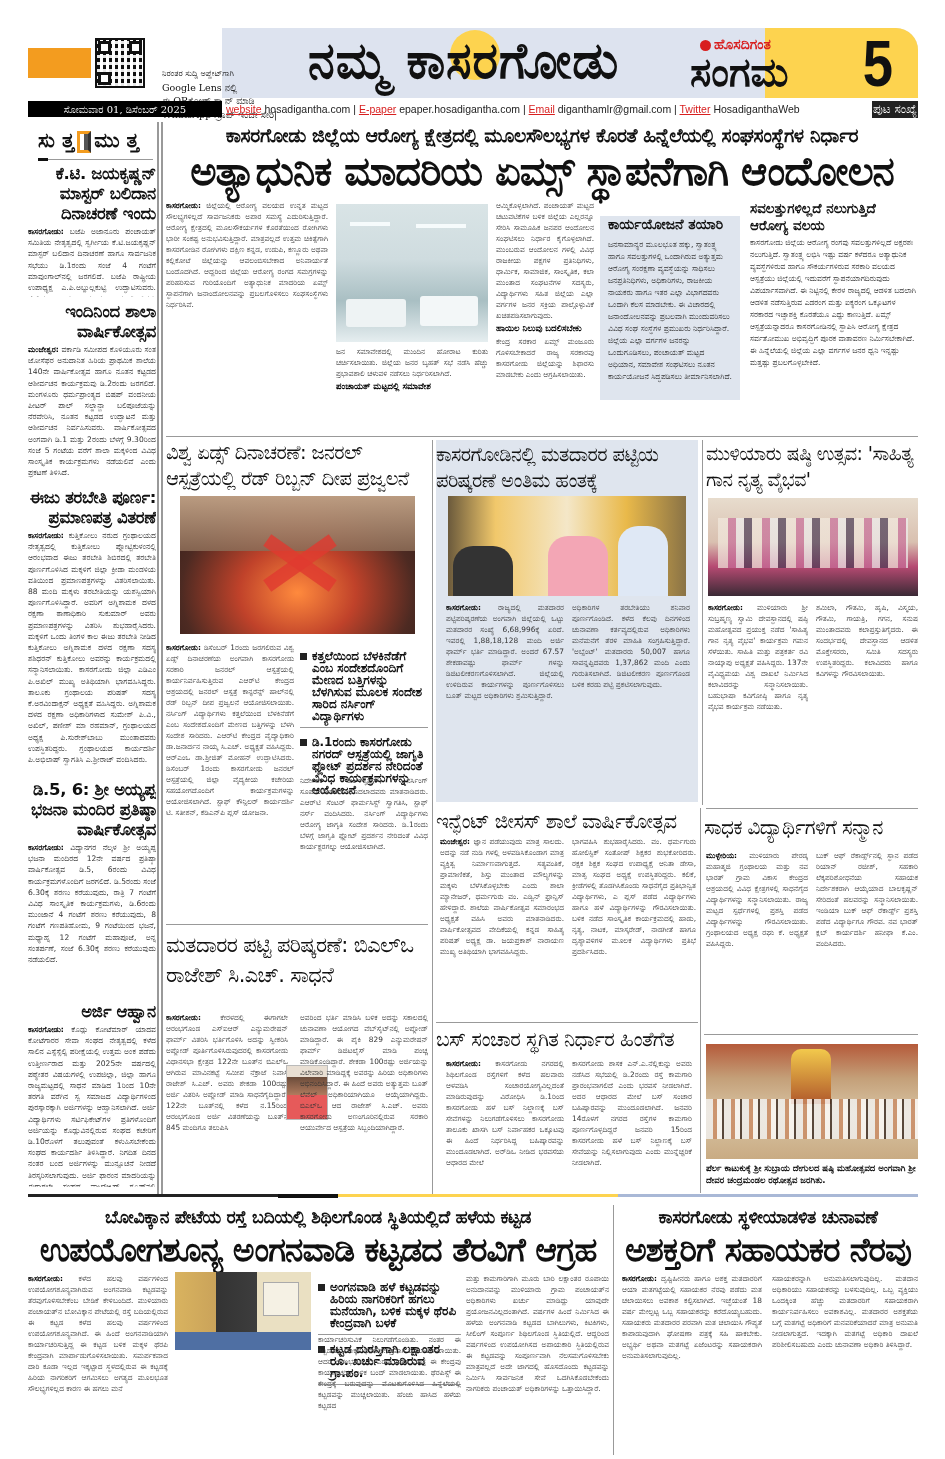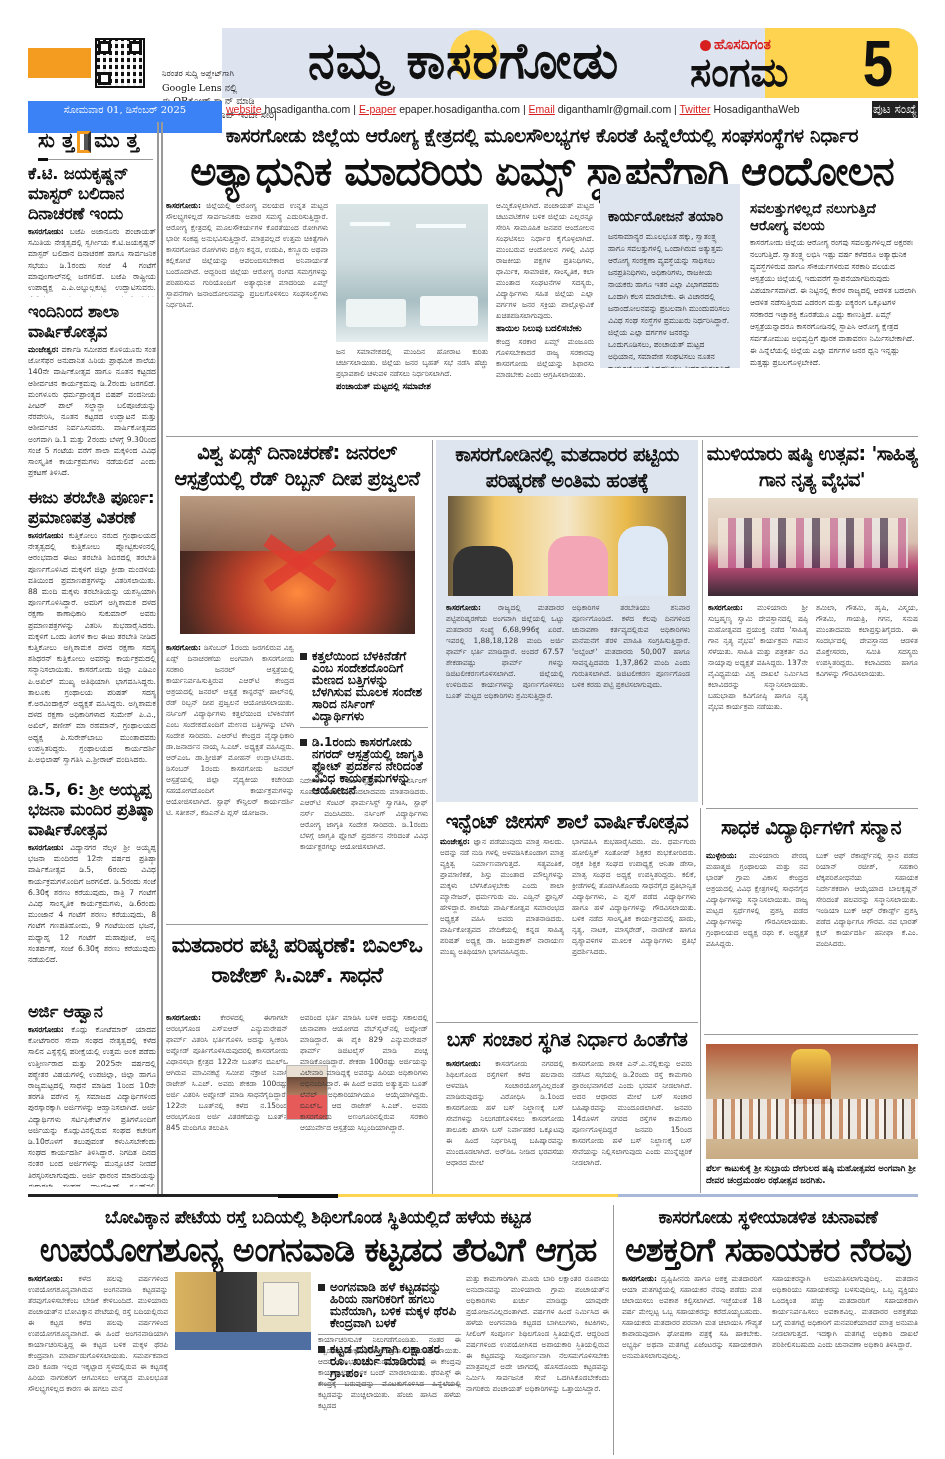--- a/index.html
+++ b/index.html
@@ -16,46 +16,46 @@
   .qr-text { left: 162px; top: 38px; font-family: "DejaVu Serif", serif; font-size: 9.5px; line-height: 13.5px; width: 140px; }
   .qr-text .l0 { font-size: 8px; margin-top: 29px; }
   .mast-bg { left: 222px; top: 28px; width: 696px; height: 70px; background: #dde3ef; border-top-right-radius: 22px; }
   .mast-yellow { left: 765px; top: 28px; width: 153px; height: 70px; background: #fdd34f; border-top-right-radius: 22px; }
   .mast-sun { left: 450px; top: 30px; width: 50px; height: 50px; border-radius: 50%; background: #fdd34f; }
   .mast-title { left: 308px; top: 32px; font-family: "DejaVu Serif", serif; font-weight: 900; font-size: 48px; letter-spacing: 1px; color: #111; white-space: nowrap; transform: scaleY(1.05); }
   .hosa { left: 700px; top: 36px; font-size: 14px; font-weight: bold; color: #d81f1f; white-space: nowrap; }
   .hosa-dot { display:inline-block; width:11px; height:11px; border-radius:50%; background:#d81f1f; margin-right:3px; vertical-align:middle; }
   .sangama { left: 690px; top: 48px; font-size: 40px; font-weight: 900; font-family: "DejaVu Serif", serif; white-space: nowrap; }
   .page-no { left: 860px; top: 30px; font-size: 64px; font-weight: 900; font-family: "Liberation Sans", sans-serif; line-height: 68px; transform: scaleX(.85); }
-  .dateline { left: 28px; top: 101px; width: 194px; height: 32px; background: #3b82f6; color: #fff; font-size: 10px; font-family:"DejaVu Serif", serif; text-align: center; line-height: 17px; }
+  .dateline { left: 28px; top: 101px; width: 194px; height: 16px; background: #000000; color: #fff; font-size: 10px; font-family:"DejaVu Serif", serif; text-align: center; line-height: 17px; }
   .infoline { left: 222px; top: 101px; width: 650px; height: 17px; font-size: 10.5px; line-height: 17px; white-space: nowrap; font-family: "Liberation Sans", sans-serif; color:#222; padding-left:4px; }
   .infoline .red { color: #d81f1f; text-decoration: underline; }
   .pagetag { left: 872px; top: 101px; width: 46px; height: 17px; background: #222; color:#fff; font-size: 12px; line-height: 17px; text-align:center; }
 
   
   .vrule { width: 2px; background: #999; }
   .hrule { height: 1px; background: #999; }
 
   
   .lc { left: 28px; width: 128px; }
   .sutta { left: 38px; top: 128px; font-size: 20px; font-weight: bold; white-space: nowrap; }
   .sutta .door { display:inline-block; width:14px; height:22px; border:3px solid #f39c1f; border-right-color:#333; vertical-align: middle; margin: 0 3px; background: linear-gradient(90deg,#fff 0 50%,#555 50% 100%); }
-  .lhead { font-weight: 900; font-size: 16.5px; line-height: 20px; font-family: "DejaVu Sans", sans-serif; letter-spacing: -0.3px; }
+  .lhead { font-weight: 900; font-size: 16.5px; line-height: 20px; font-family: "DejaVu Sans", sans-serif; letter-spacing: -0.3px; text-align: right; }
   .lbody { font-size: 7.6px; line-height: 11.2px; color: #333; text-align: justify; margin-top: 2px; }
   .lbody b { color: #000; }
 
   
   .kicker { font-weight: bold; font-size: 18px; white-space: nowrap; text-align: center; letter-spacing: -0.4px; }
   .bighead { font-weight: 900; font-size: 42px; white-space: nowrap; text-align: center; letter-spacing: -1px; font-family: "DejaVu Serif", serif; }
   .body { font-size: 7.4px; line-height: 11px; color: #333; text-align: justify; }
   .body b { color: #000; }
   .boxhead { font-weight: bold; font-size: 14px; }
   .box { background: #dfe5ee; }
   .photo { overflow: hidden; }
-  .shead { font-weight: bold; font-size: 22px; line-height: 27px; text-align:center; white-space: nowrap; letter-spacing:-0.6px; }
+  .shead { font-weight: normal; font-size: 22px; line-height: 27px; white-space: nowrap; letter-spacing:-0.6px; }
   .bullet { font-size: 12px; line-height: 12px; font-weight: bold; padding-left: 12px; position: relative; margin-top: 8px; }
   .bullet::before { content:""; position:absolute; left:0; top:3px; width:7px; height:7px; background:#222; }
   .caption { font-size: 8.5px; line-height: 12px; font-weight: bold; }
   .stripe { height: 3px; }
 </style>
 </head>
 <body>
 
 <div class="abs mast-bg"></div>
 <div class="abs mast-sun"></div>
@@ -133,21 +133,21 @@
 </div>
 <div class="abs body" style="left:336px;top:346px;width:152px;height:82px;overflow:hidden">
   <span>ಜನ ಸಮಾವೇಶದಲ್ಲಿ ಮುಂದಿನ ಹೋರಾಟ ಕುರಿತು ಚರ್ಚಿಸಲಾಯಿತು.</span> <span>ಜಿಲ್ಲೆಯ ಜನರ ಬೃಹತ್ ಸಭೆ ನಡೆಸಿ ಹೆಚ್ಚು ಪ್ರಭಾವಶಾಲಿ ಚಳುವಳಿ ನಡೆಸಲು ನಿರ್ಧರಿಸಲಾಗಿದೆ.</span>
   <div style="font-weight:bold;font-size:8.5px;margin-top:2px;color:#000">ಪಂಚಾಯತ್ ಮಟ್ಟದಲ್ಲಿ ಸಮಾವೇಶ</div>
 </div>
 <div class="abs body" style="left:496px;top:200px;width:98px;height:228px;overflow:hidden">
   <span>ಆಮ್ಮಿಕೊಳ್ಳಲಾಗಿದೆ. ಪಂಚಾಯತ್ ಮಟ್ಟದ ಚಟುವಟಿಕೆಗಳ ಬಳಿಕ ಜಿಲ್ಲೆಯ ಎಲ್ಲರನ್ನೂ ಸೇರಿಸಿ ಸಾಮೂಹಿಕ ಜನಪರ ಆಂದೋಲನ ಸಂಘಟಿಸಲು ನಿರ್ಧಾರ ಕೈಗೊಳ್ಳಲಾಗಿದೆ. ಮುಂಬರುವ ಆಂದೋಲನ ಗಳಲ್ಲಿ ವಿವಿಧ ರಾಜಕೀಯ ಪಕ್ಷಗಳ ಪ್ರತಿನಿಧಿಗಳು, ಧಾರ್ಮಿಕ, ಸಾಮಾಜಿಕ, ಸಾಂಸ್ಕೃತಿಕ, ಕಲಾ ಮುಂತಾದ ಸಂಘಟನೆಗಳ ಸದಸ್ಯರು, ವಿದ್ಯಾರ್ಥಿಗಳು ಸಹಿತ ಜಿಲ್ಲೆಯ ಎಲ್ಲಾ ವರ್ಗಗಳ ಜನರ ಸಕ್ರಿಯ ಪಾಲ್ಗೊಳ್ಳುವಿಕೆ ಖಚಿತಪಡಿಸಲಾಗುವುದು.</span>
   <div style="font-weight:bold;font-size:8.5px;margin:2px 0;color:#000">ಹಾಯಿಲ ನಿಲುವು ಬದಲಿಸಬೇಕು</div>
   <span>ಕೇಂದ್ರ ಸರಕಾರ ಏಮ್ಸ್ ಮಂಜೂರು ಗೊಳಿಸಬೇಕಾದರೆ ರಾಜ್ಯ ಸರಕಾರವು ಕಾಸರಗೋಡು ಜಿಲ್ಲೆಯನ್ನು ಶಿಫಾರಸು ಮಾಡಬೇಕು ಎಂದು ಆಗ್ರಹಿಸಲಾಯಿತು.</span>
 </div>
-<div class="abs box" style="left:600px;top:184px;width:140px;height:184px;padding:24px 6px 6px 8px;overflow:hidden">
+<div class="abs box" style="left:600px;top:216px;width:140px;height:184px;padding:0 6px 6px 8px;overflow:hidden">
   <div class="boxhead">ಕಾರ್ಯಯೋಜನೆ ತಯಾರಿ</div>
   <div class="body" style="margin-top:6px;text-align:left;font-size:7.6px;line-height:12px">ಜನಸಾಮಾನ್ಯರ ಮೂಲಭೂತ ಹಕ್ಕು, ಸ್ವಾತಂತ್ರ್ಯ ಹಾಗೂ ಸವಲತ್ತುಗಳಲ್ಲಿ ಒಂದಾಗಿರುವ ಅತ್ಯುತ್ತಮ ಆರೋಗ್ಯ ಸಂರಕ್ಷಣಾ ವ್ಯವಸ್ಥೆಯನ್ನು ಸಾಧಿಸಲು ಜನಪ್ರತಿನಿಧಿಗಳು, ಅಧಿಕಾರಿಗಳು, ರಾಜಕೀಯ ನಾಯಕರು ಹಾಗೂ ಇತರ ಎಲ್ಲಾ ವಿಭಾಗದವರು ಒಂದಾಗಿ ಕೆಲಸ ಮಾಡಬೇಕು. ಈ ವಿಚಾರದಲ್ಲಿ ಜನಾಂದೋಲನವನ್ನು ಪ್ರಬಲವಾಗಿ ಮುಂದುವರಿಸಲು ವಿವಿಧ ಸಂಘ ಸಂಸ್ಥೆಗಳ ಪ್ರಮುಖರು ನಿರ್ಧರಿಸಿದ್ದಾರೆ. ಜಿಲ್ಲೆಯ ಎಲ್ಲಾ ವರ್ಗಗಳ ಜನರನ್ನು ಒಂದುಗೂಡಿಸಲು, ಪಂಚಾಯತ್ ಮಟ್ಟದ ಅಧಿಯಾನ, ಸಮಾವೇಶ ಸಂಘಟಿಸಲು ನೂತನ ಕಾರ್ಯಯೋಜನೆ ಸಿದ್ಧಪಡಿಸಲು ತೀರ್ಮಾನಿಸಲಾಗಿದೆ.</div>
 </div>
 <div class="abs" style="left:750px;top:200px;width:168px;height:228px;overflow:hidden">
   <div class="boxhead" style="font-size:13.5px;line-height:17px">ಸವಲತ್ತುಗಳಿಲ್ಲದೆ ನಲುಗುತ್ತಿದೆ ಆರೋಗ್ಯ ವಲಯ</div>
   <div class="body" style="margin-top:3px;text-align:left;font-size:7.6px;line-height:12px">ಕಾಸರಗೋಡು ಜಿಲ್ಲೆಯ ಆರೋಗ್ಯ ರಂಗವು ಸವಲತ್ತುಗಳಿಲ್ಲದೆ ಅಕ್ಷರಶಃ ನಲುಗುತ್ತಿದೆ. ಸ್ವಾತಂತ್ರ್ಯ ಲಭಿಸಿ ಇಷ್ಟು ವರ್ಷ ಕಳೆದರೂ ಅತ್ಯಾಧುನಿಕ ವ್ಯವಸ್ಥೆಗಳಿರುವ ಹಾಗೂ ಸೌಕರ್ಯಗಳಿರುವ ಸರಕಾರಿ ವಲಯದ ಆಸ್ಪತ್ರೆಯು ಜಿಲ್ಲೆಯಲ್ಲಿ ಇದುವರೆಗೆ ಸ್ಥಾಪನೆಯಾಗದಿರುವುದು ವಿಪರ್ಯಾಸವಾಗಿದೆ. ಈ ನಿಟ್ಟಿನಲ್ಲಿ ಕೇರಳ ರಾಜ್ಯದಲ್ಲಿ ಆಡಳಿತ ಬದಲಾಗಿ ಆಡಳಿತ ನಡೆಸುತ್ತಿರುವ ಎಡರಂಗ ಮತ್ತು ಐಕ್ಯರಂಗ ಒಕ್ಕೂಟಗಳ ಸರಕಾರದ ಇಚ್ಛಾಶಕ್ತಿ ಕೊರತೆಯೂ ಎದ್ದು ಕಾಣುತ್ತಿದೆ. ಏಮ್ಸ್ ಆಸ್ಪತ್ರೆಯನ್ನಾದರೂ ಕಾಸರಗೋಡಿನಲ್ಲಿ ಸ್ಥಾಪಿಸಿ ಆರೋಗ್ಯ ಕ್ಷೇತ್ರದ ಸರ್ವತೋಮುಖ ಅಭಿವೃದ್ಧಿಗೆ ಪೂರಕ ವಾತಾವರಣ ನಿರ್ಮಿಸಬೇಕಾಗಿದೆ. ಈ ಹಿನ್ನೆಲೆಯಲ್ಲಿ ಜಿಲ್ಲೆಯ ಎಲ್ಲಾ ವರ್ಗಗಳ ಜನರ ಧ್ವನಿ ಇನ್ನಷ್ಟು ಮತ್ತಷ್ಟು ಪ್ರಬಲಗೊಳ್ಳಬೇಕಿದೆ.</div>
 </div>
 <div class="abs hrule" style="left:166px;top:436px;width:752px;"></div>
 
 <div class="abs shead" style="left:166px;top:440px;width:262px;font-size:19.5px;line-height:26px;white-space:normal;">ವಿಶ್ವ ಏಡ್ಸ್ ದಿನಾಚರಣೆ: ಜನರಲ್ ಆಸ್ಪತ್ರೆಯಲ್ಲಿ ರೆಡ್ ರಿಬ್ಬನ್ ದೀಪ ಪ್ರಜ್ವಲನೆ</div>

